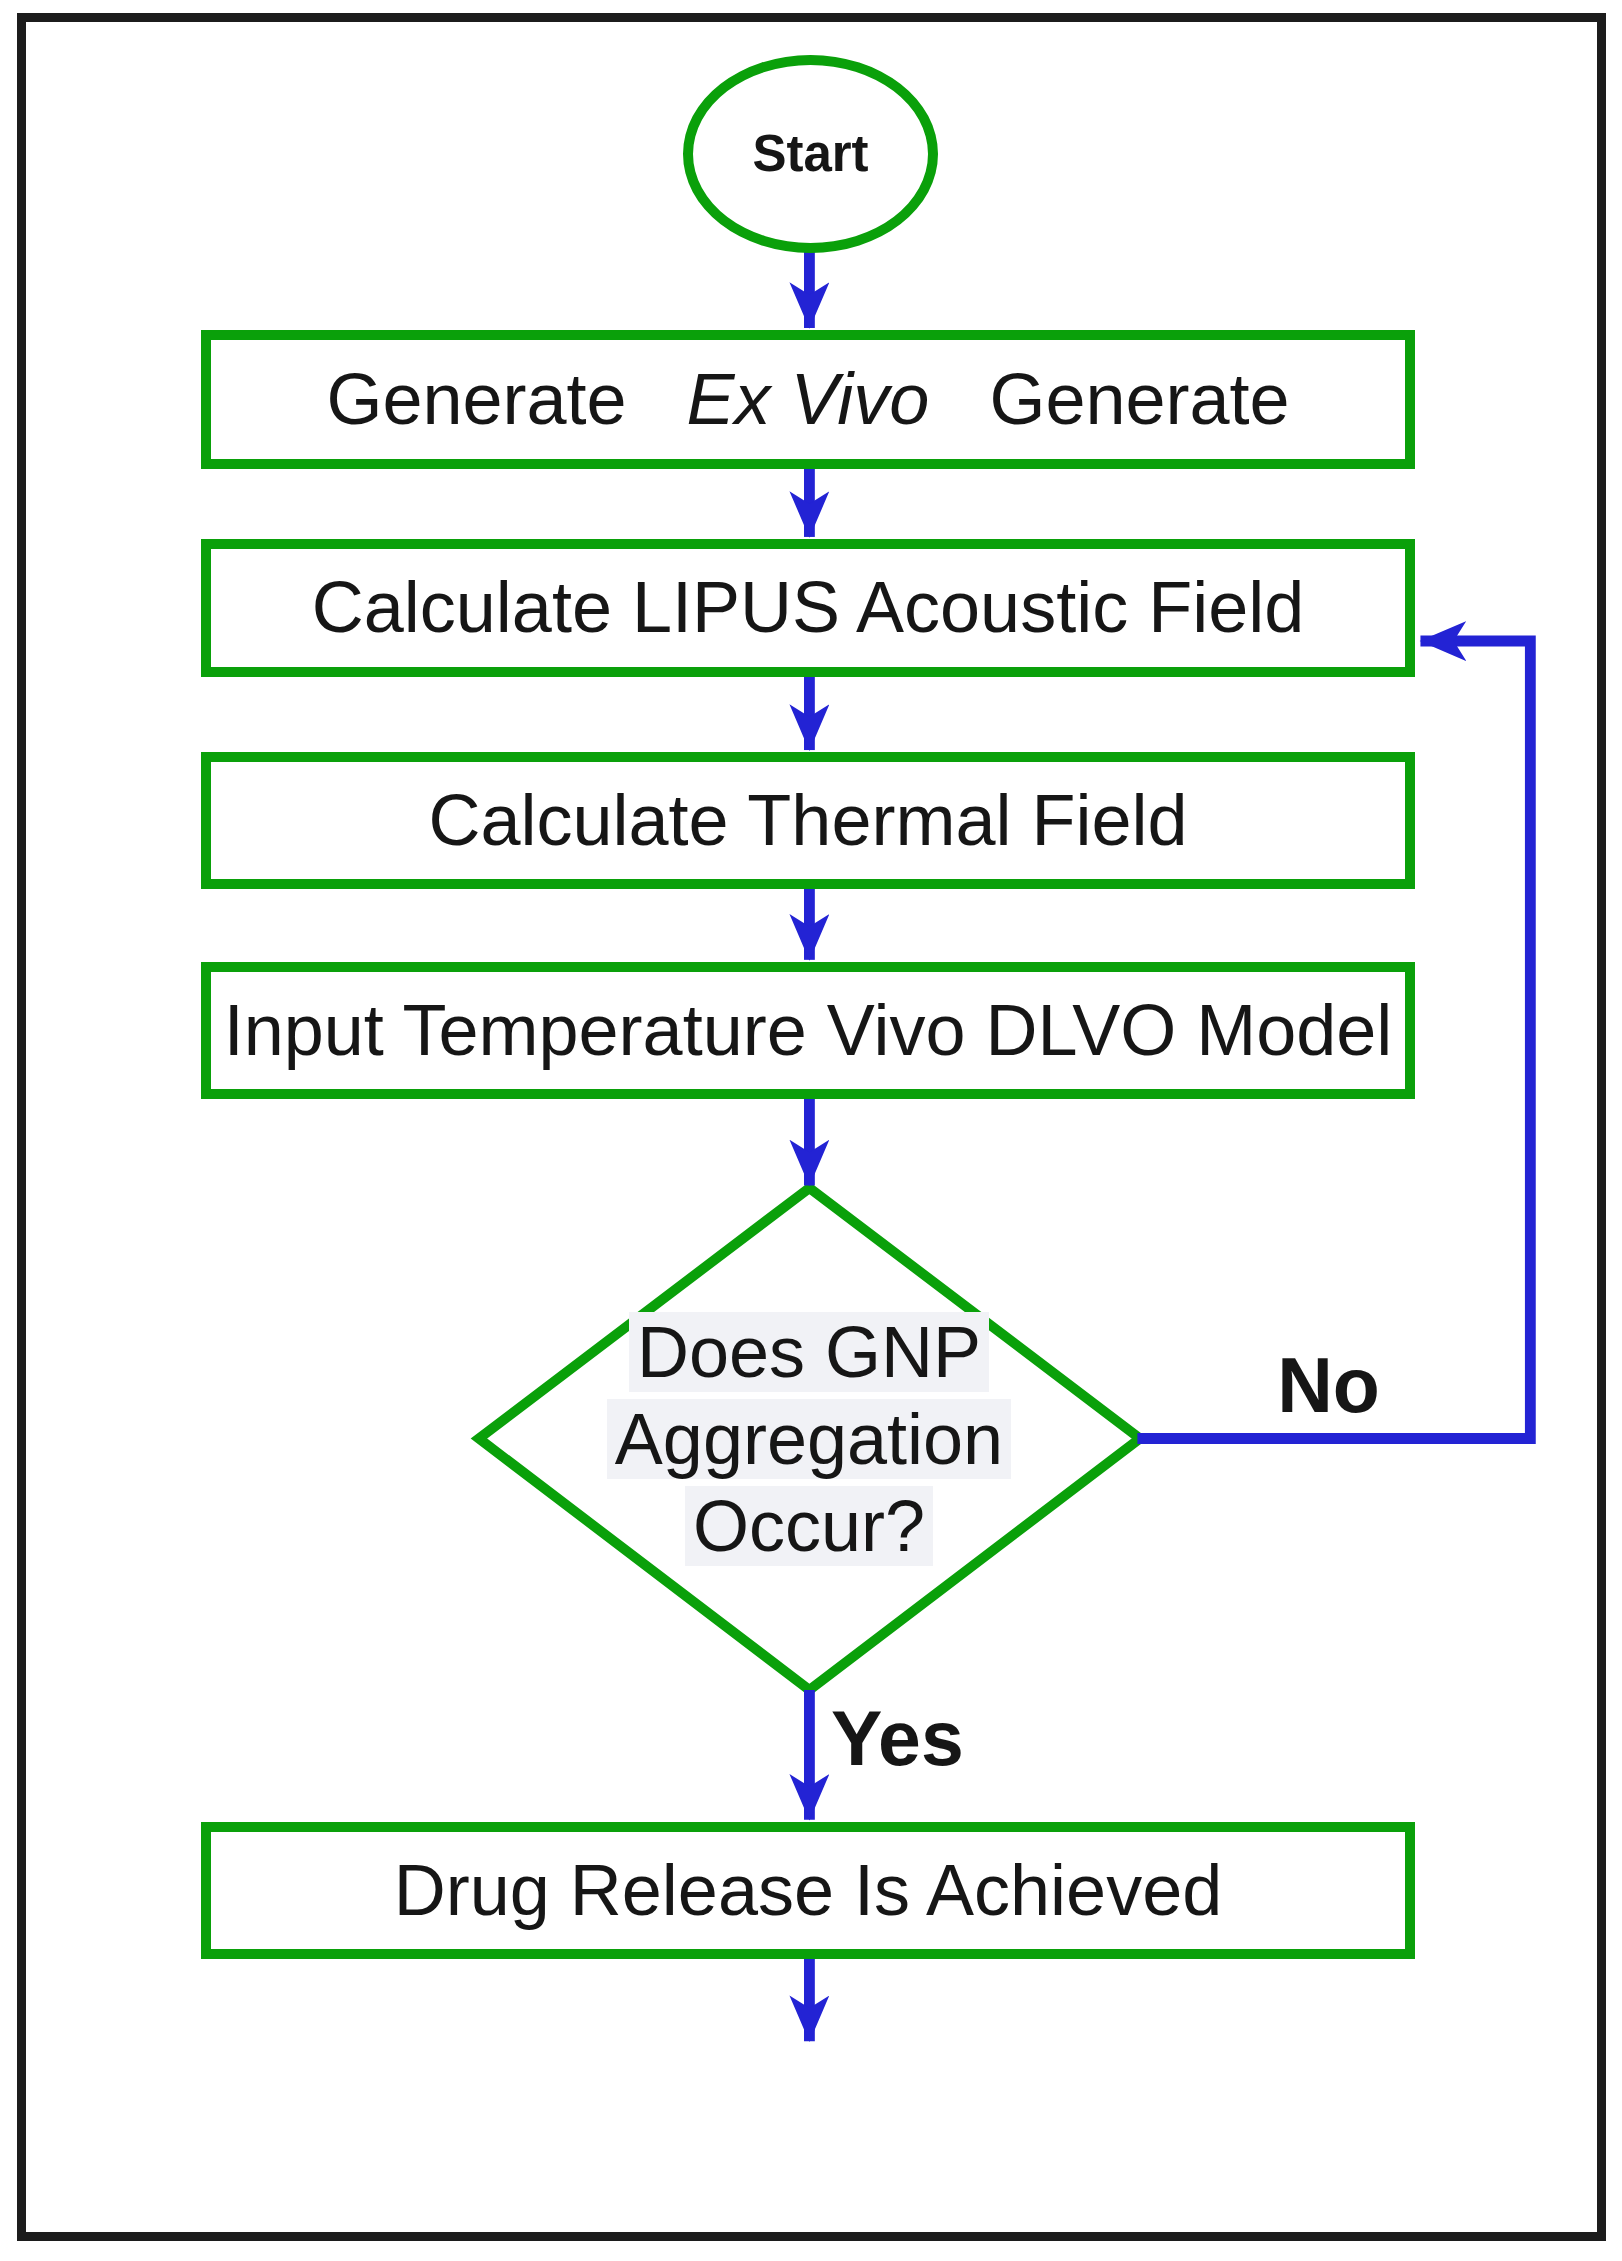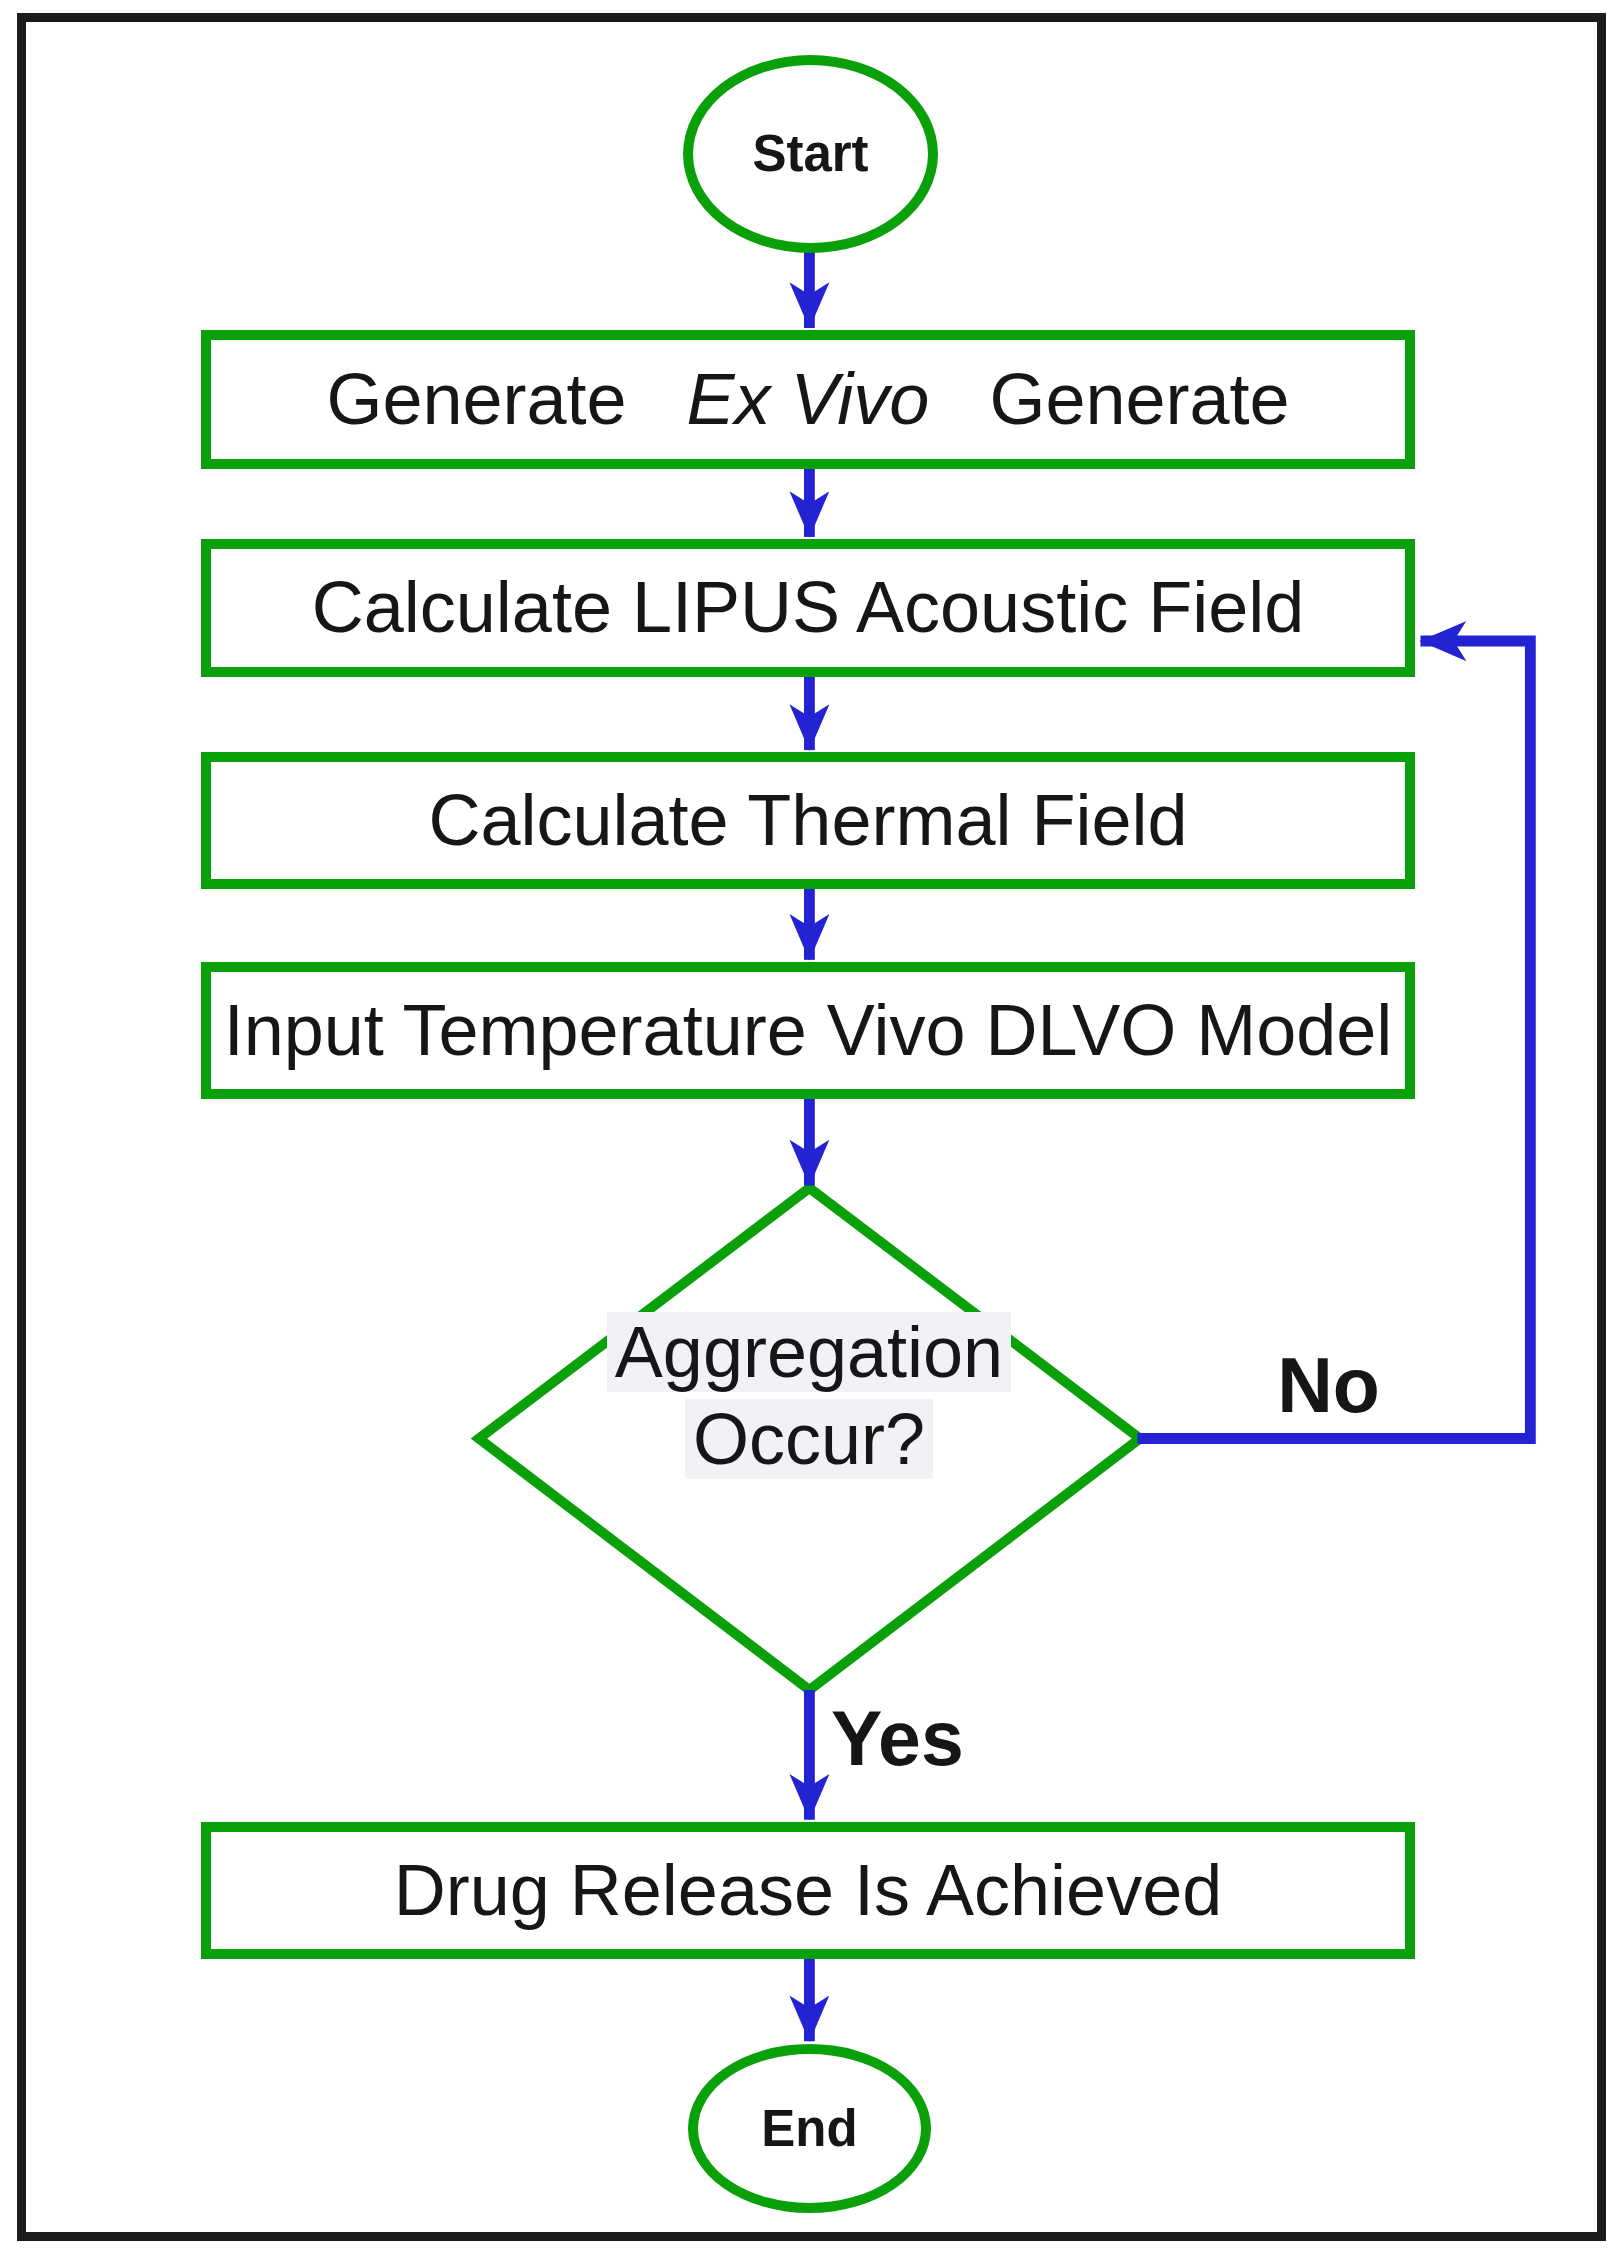--- a/index.html
+++ b/index.html
@@ -99,29 +99,27 @@
 
   <div class="node rect" style="top:752px;height:137px;">
     <span>Calculate Thermal Field</span>
   </div>
 
   <div class="node rect" style="top:962px;height:137px;">
     <span>Input Temperature Vivo DLVO Model</span>
   </div>
 
   <div class="diamond-label">
+    <div><span class="hl">Does GNP</span></div>
     <div><span class="hl">Aggregation</span></div>
     <div><span class="hl">Occur?</span></div>
   </div>
 
   <div class="edge-label lbl-no">No</div>
   <div class="edge-label lbl-yes">Yes</div>
 
   <div class="node rect" style="top:1822px;height:137px;">
     <span>Drug Release Is Achieved</span>
   </div>
 
-  <div class="node terminal" style="left:688px;top:2044px;width:243px;height:169px;">
-    <span>End</span>
-  </div>
 
 </div>
 
 
 </body></html>

